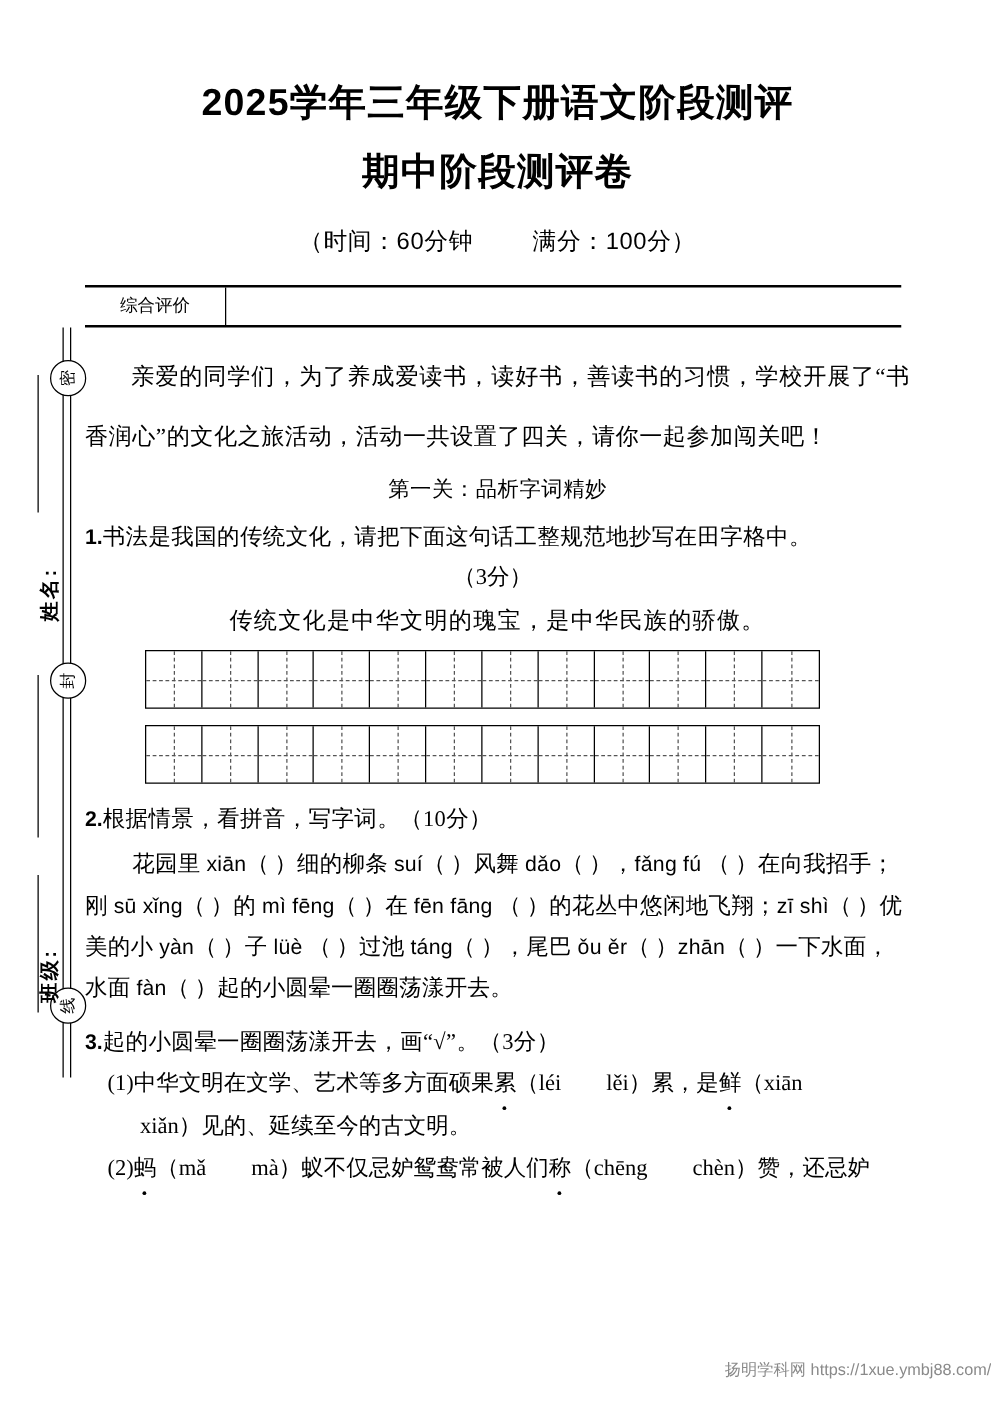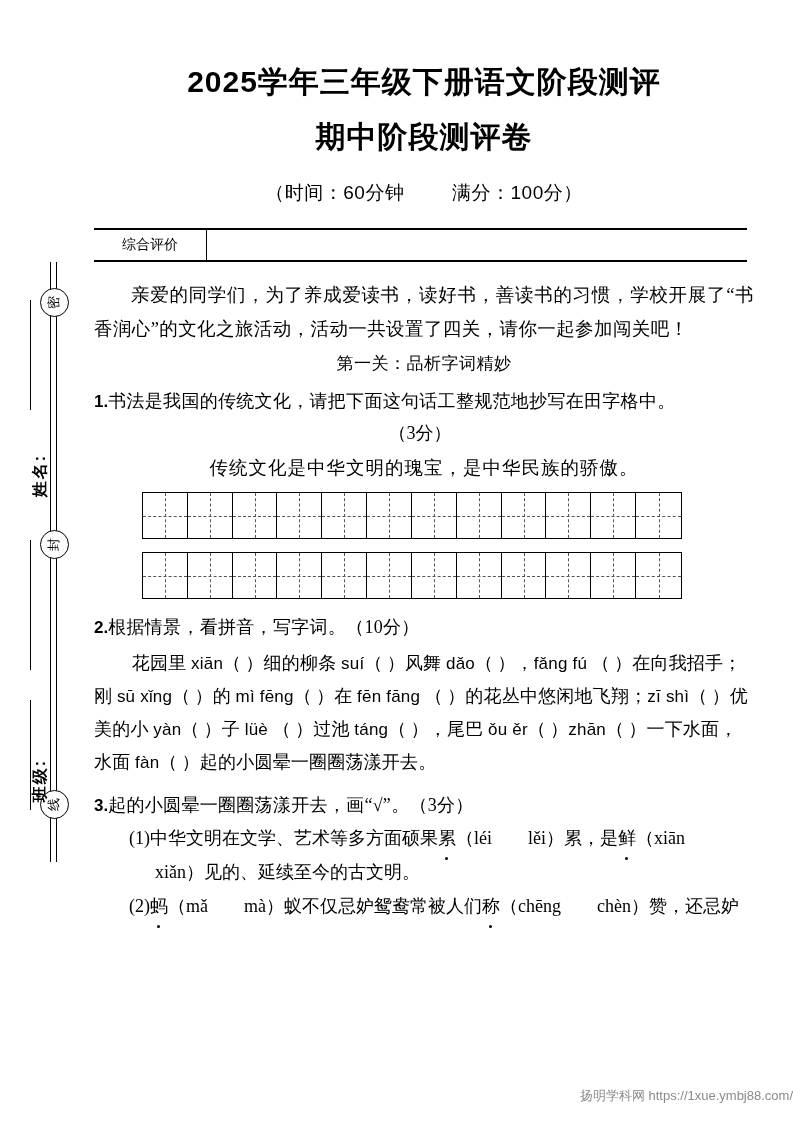--- a/index.html
+++ b/index.html
@@ -73,21 +73,21 @@
     font-family: "Liberation Sans", "DejaVu Sans", sans-serif;
     transform: rotate(-90deg);
     white-space: nowrap;
   }
   .seal-label.name  { top: 465px; }
   .seal-label.class { top: 770px; }
 
   
   .paper {
     position: absolute;
-    left: 94px;
+    left: 68px;
     top: 0;
     width: 660px;
     height: 1036px;
   }
 
   .title {
     text-align: center;
     font-family: "Liberation Sans", "DejaVu Sans", sans-serif;
     font-weight: bold;
     font-size: 30px;
@@ -125,21 +125,21 @@
     font-family: "Liberation Sans", "DejaVu Sans", sans-serif;
     font-size: 14px;
     border-right: 1.6px solid #000;
     box-sizing: border-box;
   }
   .score-cell-blank { flex: 1; }
 
   .intro {
     margin-top: 16px;
     font-size: 18.5px;
-    line-height: 34px;
+    line-height: 48px;
     text-indent: 2em;
     text-align: justify;
     letter-spacing: 0.4px;
   }
 
   .section-head {
     margin-top: 6px;
     text-align: center;
     font-family: "Liberation Sans", "DejaVu Sans", sans-serif;
     font-size: 17px;
@@ -217,21 +217,21 @@
   .pinyin-block .indent { display: inline-block; width: 2.1em; }
   .py {
     font-family: "Liberation Sans", "DejaVu Sans", sans-serif;
     font-size: 17px;
   }
   .blank-paren { letter-spacing: 0; }
 
   .q3-item {
     font-size: 18px;
     line-height: 34px;
-    margin-left: 35px;
+    margin-left: 18px;
     text-indent: 0;
   }
   .q3-item .cont { display: inline-block; margin-left: 26px; }
   .dotted {
     position: relative;
     display: inline-block;
   }
   .dotted::after {
     content: "";
     position: absolute;

